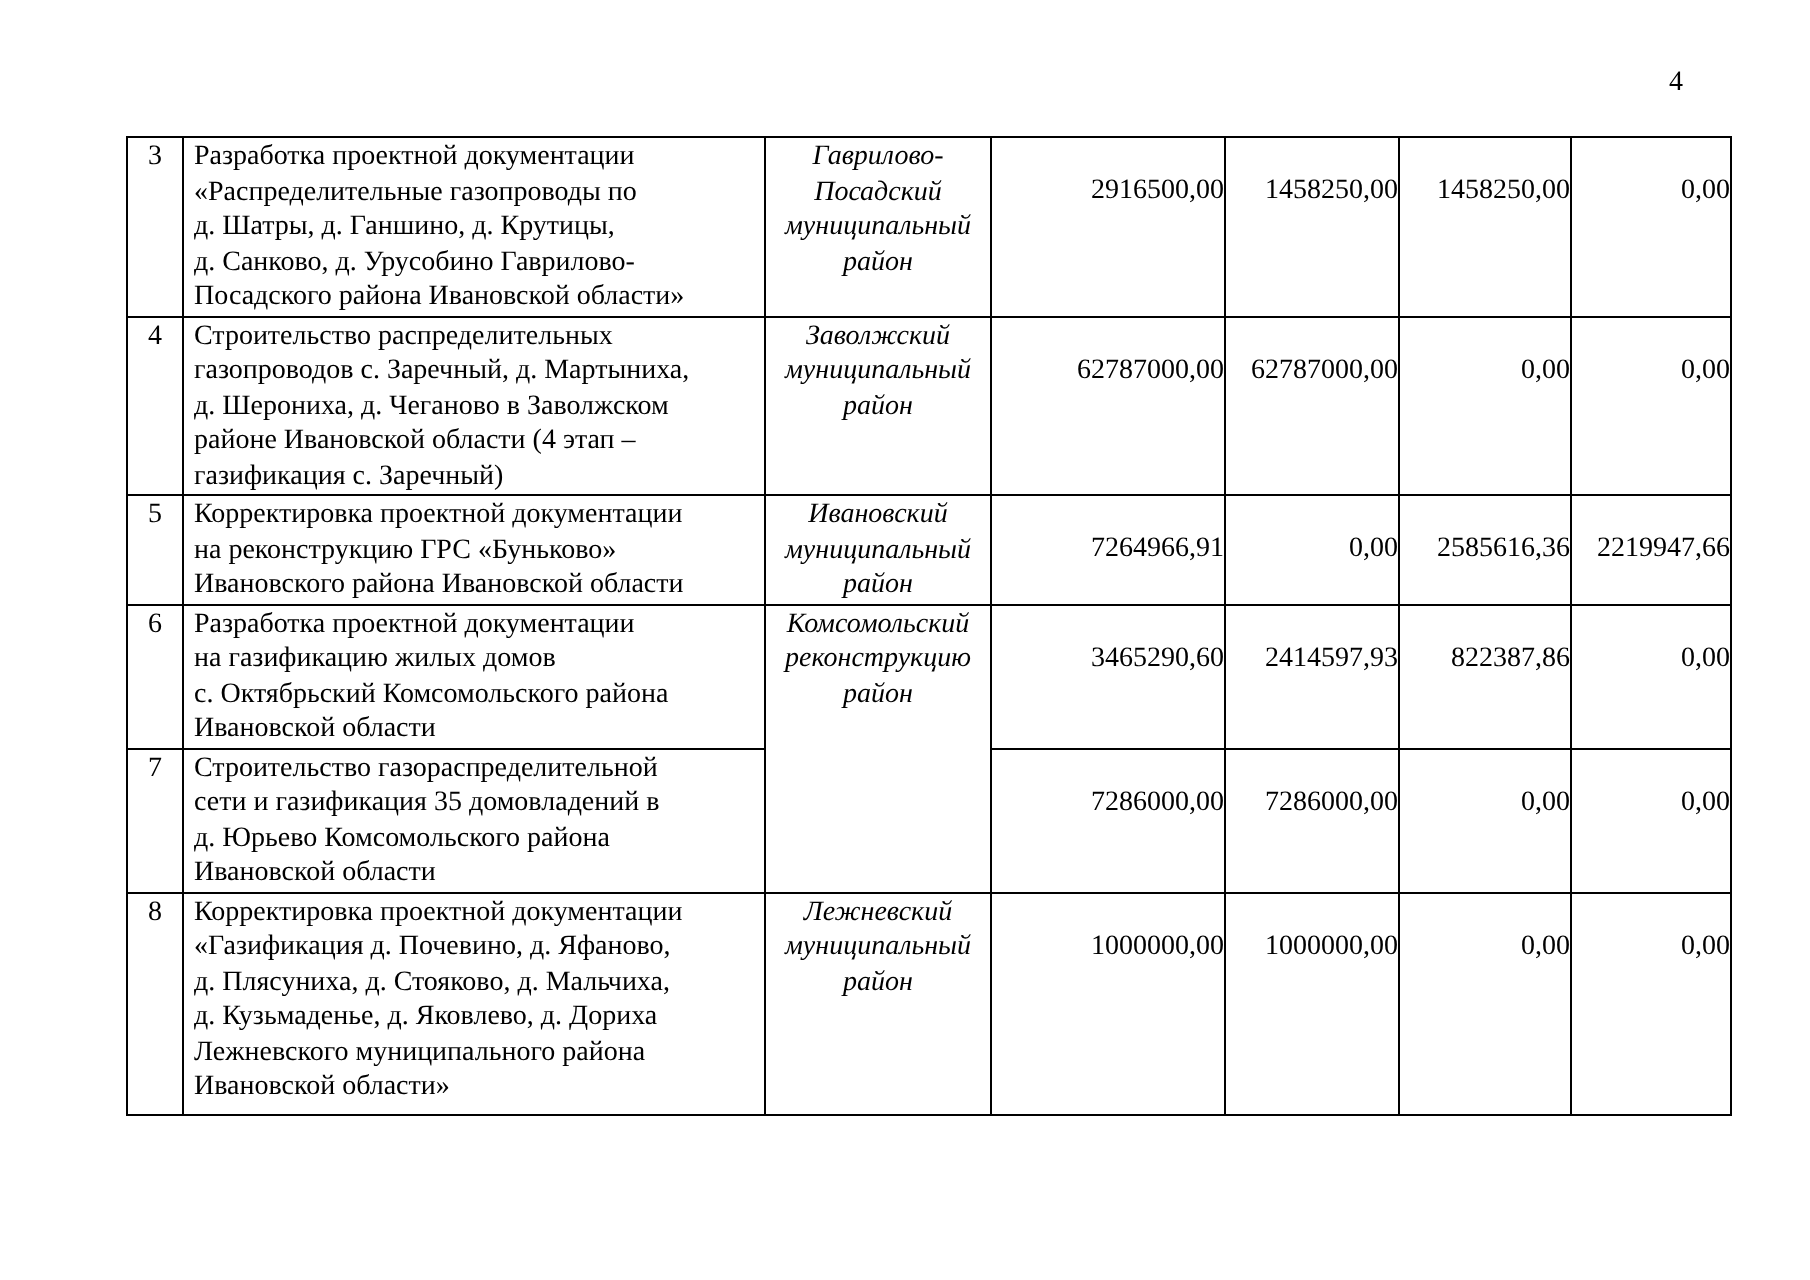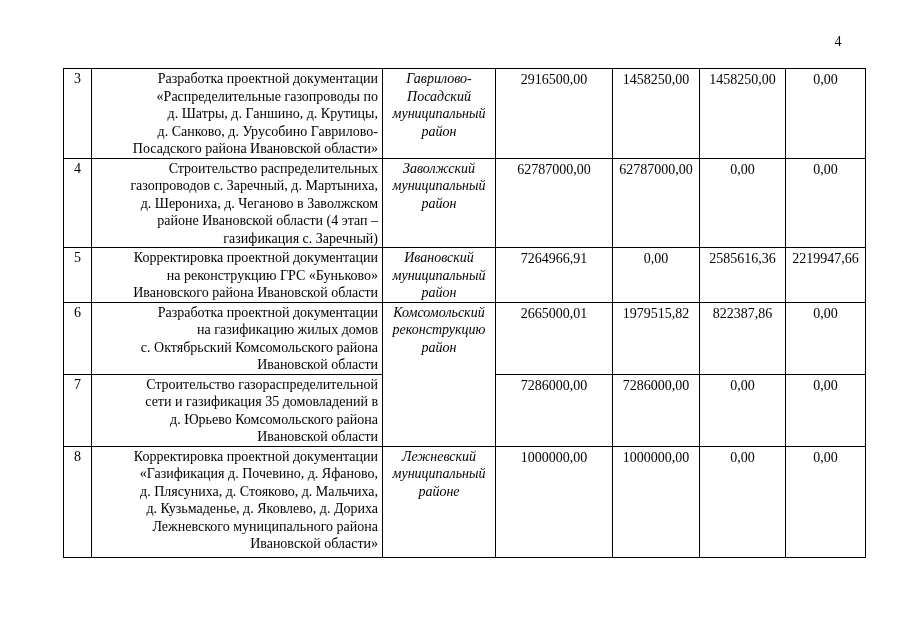--- a/index.html
+++ b/index.html
@@ -35,33 +35,33 @@
   table.doc-table td {
     border: 1px solid #000000;
     vertical-align: top;
     overflow: hidden;
   }
   td.num {
     text-align: center;
     padding-top: 1px;
   }
   td.desc {
-    text-align: right;
+    text-align: left;
     padding: 1px 4px 0 5px;
     white-space: pre-line;
   }
   td.district {
     text-align: center;
     padding: 1px 2px 0 2px;
     white-space: pre-line;
     font-style: italic;
   }
   td.amount {
-    text-align: center;
-    padding-top: 2px;
+    text-align: right;
+    padding-top: 18px;
   }
   tr.r0 { height: 87px; }
   tr.r1 { height: 89px; }
   tr.r2 { height: 51px; }
   tr.r3 { height: 72px; }
   tr.r4 { height: 71px; }
   tr.r5 { height: 111px; }
 </style>
 </head>
 <body>
@@ -131,22 +131,22 @@
 
       <tr class="r3">
         <td class="num">6</td>
         <td class="desc">Разработка проектной документации
 на газификацию жилых домов
 с. Октябрьский Комсомольского района
 Ивановской области</td>
         <td class="district" rowspan="2">Комсомольский
 реконструкцию
 район</td>
-        <td class="amount">2665000,01</td>
-        <td class="amount">1979515,82</td>
+        <td class="amount">3465290,60</td>
+        <td class="amount">2414597,93</td>
         <td class="amount">822387,86</td>
         <td class="amount">0,00</td>
       </tr>
 
       <tr class="r4">
         <td class="num">7</td>
         <td class="desc">Строительство газораспределительной
 сети и газификация 35 домовладений в
 д. Юрьево Комсомольского района
 Ивановской области</td>
@@ -159,21 +159,21 @@
       <tr class="r5">
         <td class="num">8</td>
         <td class="desc">Корректировка проектной документации
 «Газификация д. Почевино, д. Яфаново,
 д. Плясуниха, д. Стояково, д. Мальчиха,
 д. Кузьмаденье, д. Яковлево, д. Дориха
 Лежневского муниципального района
 Ивановской области»</td>
         <td class="district">Лежневский
 муниципальный
-районе</td>
+район</td>
         <td class="amount">1000000,00</td>
         <td class="amount">1000000,00</td>
         <td class="amount">0,00</td>
         <td class="amount">0,00</td>
       </tr>
 
     </tbody>
   </table>
 
 </div>

